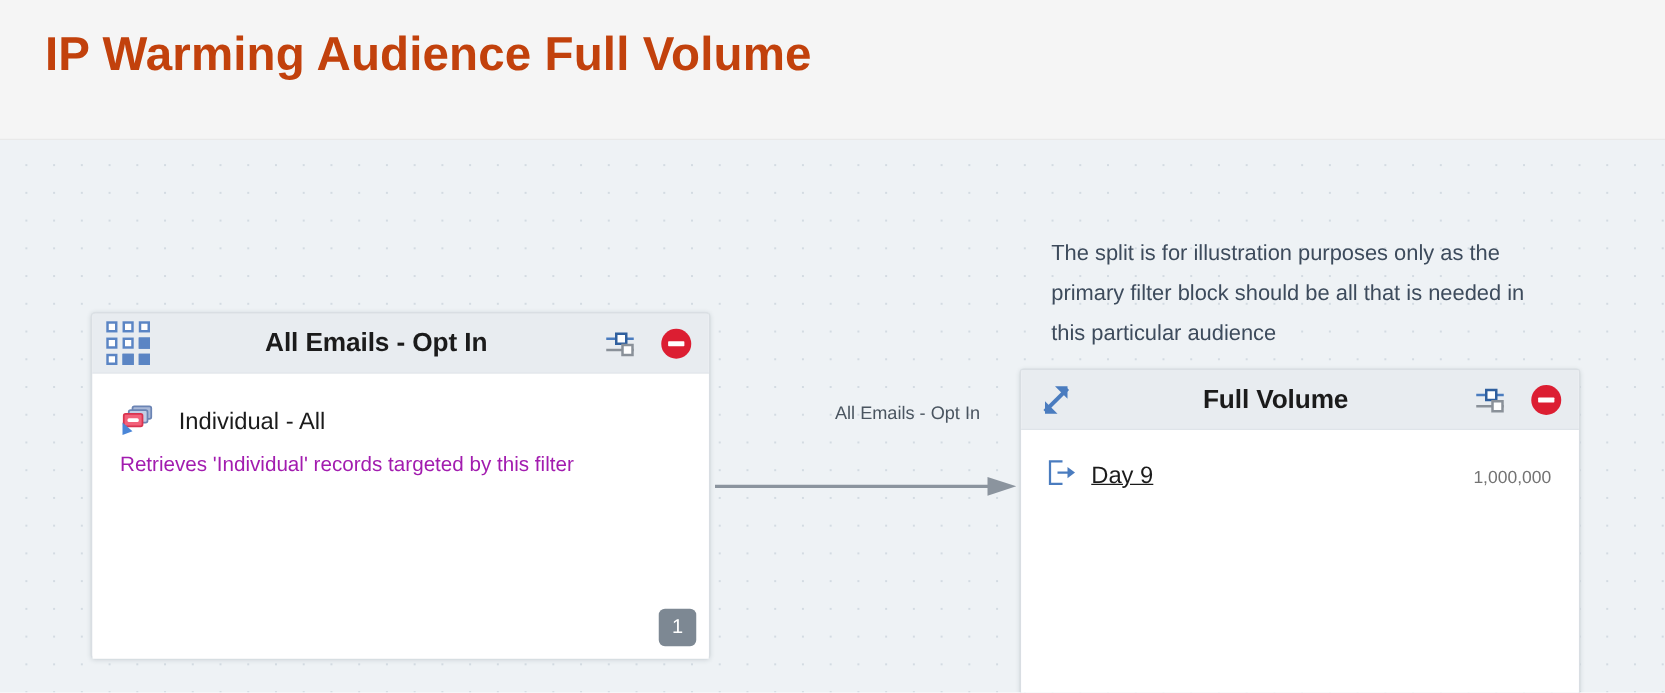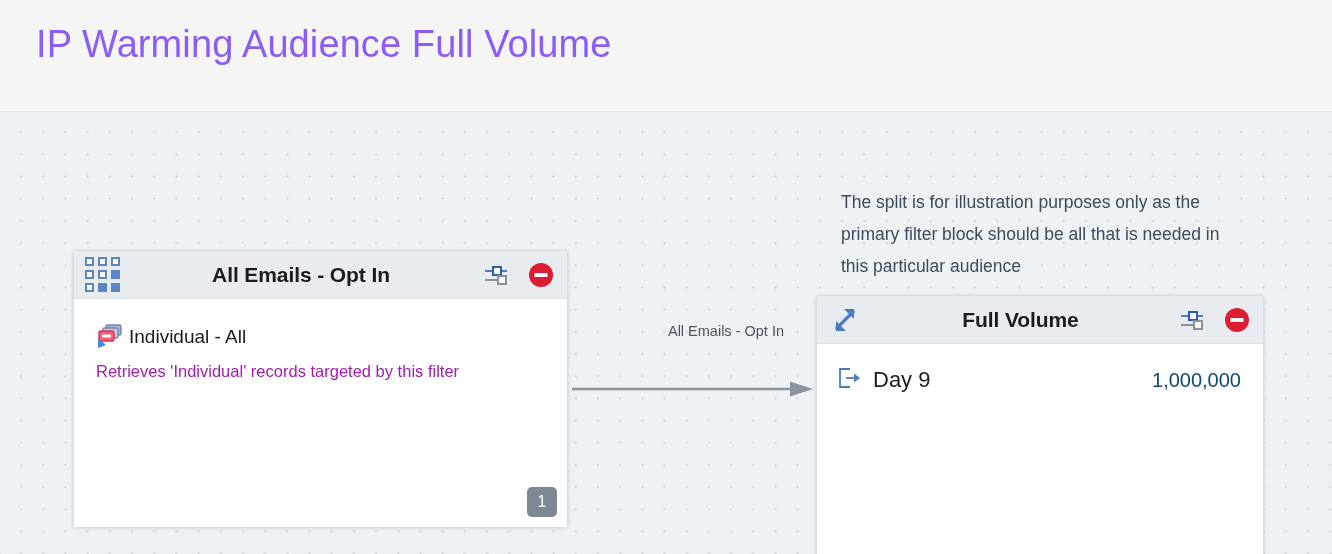--- a/index.html
+++ b/index.html
@@ -24,22 +24,22 @@
     width: 1332px;
     height: 112px;
     background: #f5f5f5;
     border-bottom: 1px solid #e9e9e9;
   }
   .page-title {
     position: absolute;
     left: 36px;
     top: 23px;
     font-size: 38px;
-    font-weight: 400;
-    color: #8b5cf6;
+    font-weight: 700;
+    color: #c2410c;
     letter-spacing: 0.1px;
     white-space: nowrap;
   }
 
   
   .canvas {
     position: absolute;
     left: 0; top: 112px;
     width: 1332px;
     height: 442px;
@@ -107,21 +107,21 @@
     background: #ffffff;
   }
 
   
   #card-filter { left: 73px; top: 138px; width: 495px; height: 277px; }
   #card-filter .card-body { height: 228px; padding: 18px 22px 0 22px; }
 
   .record-row {
     display: flex;
     align-items: center;
-    gap: 5px;
+    gap: 19px;
     margin-top: 5px;
   }
   .record-label {
     font-size: 19px;
     color: #1b1b1b;
     white-space: nowrap;
   }
   .record-desc {
     margin-top: 10px;
     font-size: 16.5px;
@@ -132,28 +132,29 @@
   
   #card-volume { left: 816px; top: 183px; width: 448px; height: 288px; }
   #card-volume .card-body { height: 239px; padding: 22px 22px 0 20px; }
 
   .volume-row {
     display: flex;
     align-items: center;
     gap: 12px;
   }
   .volume-label {
-    font-size: 22px;
+    font-size: 19px;
     color: #1b1b1b;
     white-space: nowrap;
+    text-decoration: underline;
   }
   .volume-value {
     margin-left: auto;
-    font-size: 20px;
-    color: #0c4a6e;
+    font-size: 14px;
+    color: #737373;
     white-space: nowrap;
     text-align: right;
   }
 
   
   .count-badge {
     position: absolute;
     width: 30px;
     height: 30px;
     border-radius: 5px;

